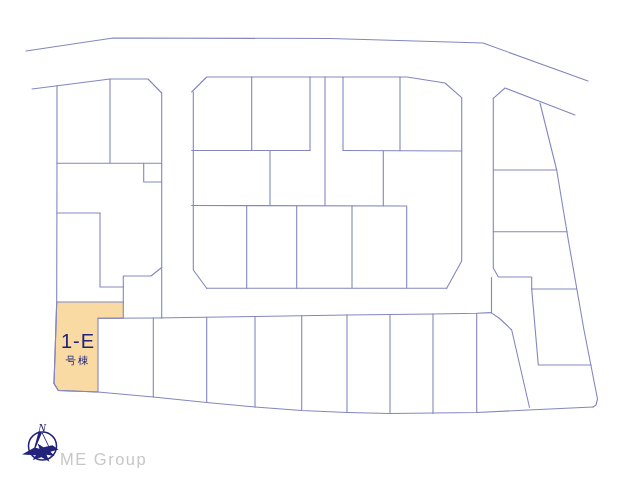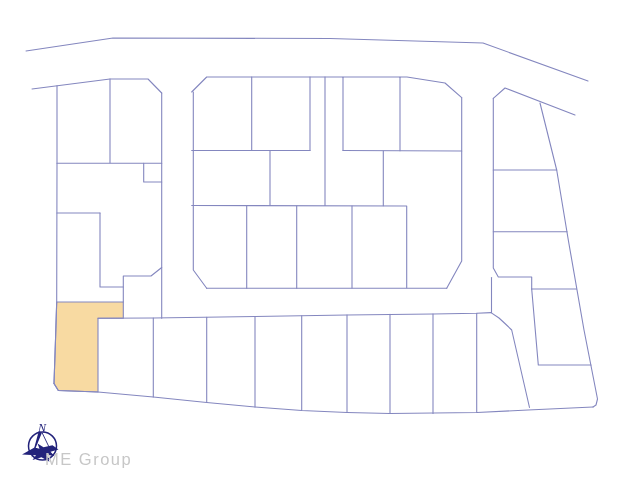--- a/index.html
+++ b/index.html
@@ -8,21 +8,21 @@
     overflow:hidden;font-family:"Liberation Sans",sans-serif;margin:0 auto;
   }
   #map-svg{position:absolute;left:0;top:0;}
   .lot-label{
     position:absolute;left:50px;top:331px;width:56px;text-align:center;
     color:var(--navy,#23237B);
   }
   .lot-label .main{font-size:20px;line-height:1;letter-spacing:1px;white-space:nowrap;}
   .lot-label .sub{font-size:10.5px;letter-spacing:2px;margin-top:3px;white-space:nowrap;}
   .brand-text{
-    position:absolute;left:45px;top:450px;font-size:16.5px;
+    position:absolute;left:60px;top:450px;font-size:16.5px;
     color:var(--gray,#C7C7C7);letter-spacing:1.5px;white-space:nowrap;
   }
   .compass{position:absolute;left:20px;top:417px;width:46px;height:52px;}
   .compass text{
     font-family:"Liberation Serif",serif;font-style:italic;font-size:12px;
     fill:var(--navy,#23237B);
   }
 </style>
 </head>
 <body>
@@ -72,20 +72,24 @@
       <polyline points="153.3,318 153.3,397" fill="none" stroke="#8487BF" stroke-width="1.1" stroke-linejoin="round" stroke-linecap="round"></polyline>
       <polyline points="206.7,317.3 206.7,402.5" fill="none" stroke="#8487BF" stroke-width="1.1" stroke-linejoin="round" stroke-linecap="round"></polyline>
       <polyline points="255,316.5 255,407" fill="none" stroke="#8487BF" stroke-width="1.1" stroke-linejoin="round" stroke-linecap="round"></polyline>
       <polyline points="301.7,315.8 301.7,410.5" fill="none" stroke="#8487BF" stroke-width="1.1" stroke-linejoin="round" stroke-linecap="round"></polyline>
       <polyline points="347,315 347,412.5" fill="none" stroke="#8487BF" stroke-width="1.1" stroke-linejoin="round" stroke-linecap="round"></polyline>
       <polyline points="390,314.3 390,413.5" fill="none" stroke="#8487BF" stroke-width="1.1" stroke-linejoin="round" stroke-linecap="round"></polyline>
       <polyline points="433,314 433,413.5" fill="none" stroke="#8487BF" stroke-width="1.1" stroke-linejoin="round" stroke-linecap="round"></polyline>
       <polyline points="476.7,313.2 476.7,412.5" fill="none" stroke="#8487BF" stroke-width="1.1" stroke-linejoin="round" stroke-linecap="round"></polyline>
     </svg>
 
+  <div class="lot-label">
+    <div class="main">1-E</div>
+    <div class="sub">号棟</div>
+  </div>
 
   <svg class="compass" viewBox="0 0 46 52">
     <circle cx="22.5" cy="29" r="14" fill="none" stroke="var(--navy,#23237B)" stroke-width="1.5"></circle>
     <text x="22" y="14.5" text-anchor="middle">N</text>
     <polygon points="18.5,15 21.8,16 11.5,41" fill="var(--navy,#23237B)"></polygon>
     <line x1="22" y1="15.5" x2="29.5" y2="31" stroke="var(--navy,#23237B)" stroke-width="0.9"></line>
     <path d="M2,37.5 L14.5,30.5 L19.5,31.8 L17.5,26.5 L23.5,30.2 L32.5,28.2 L38.5,32.6 L30.5,34.8 L34.5,39 L26.5,37.8 L29.5,44.8 L21.5,40.2 L12.5,43 L16,38.3 Z" fill="var(--navy,#23237B)"></path>
   </svg>
 
   <div class="brand-text">ME Group</div>

